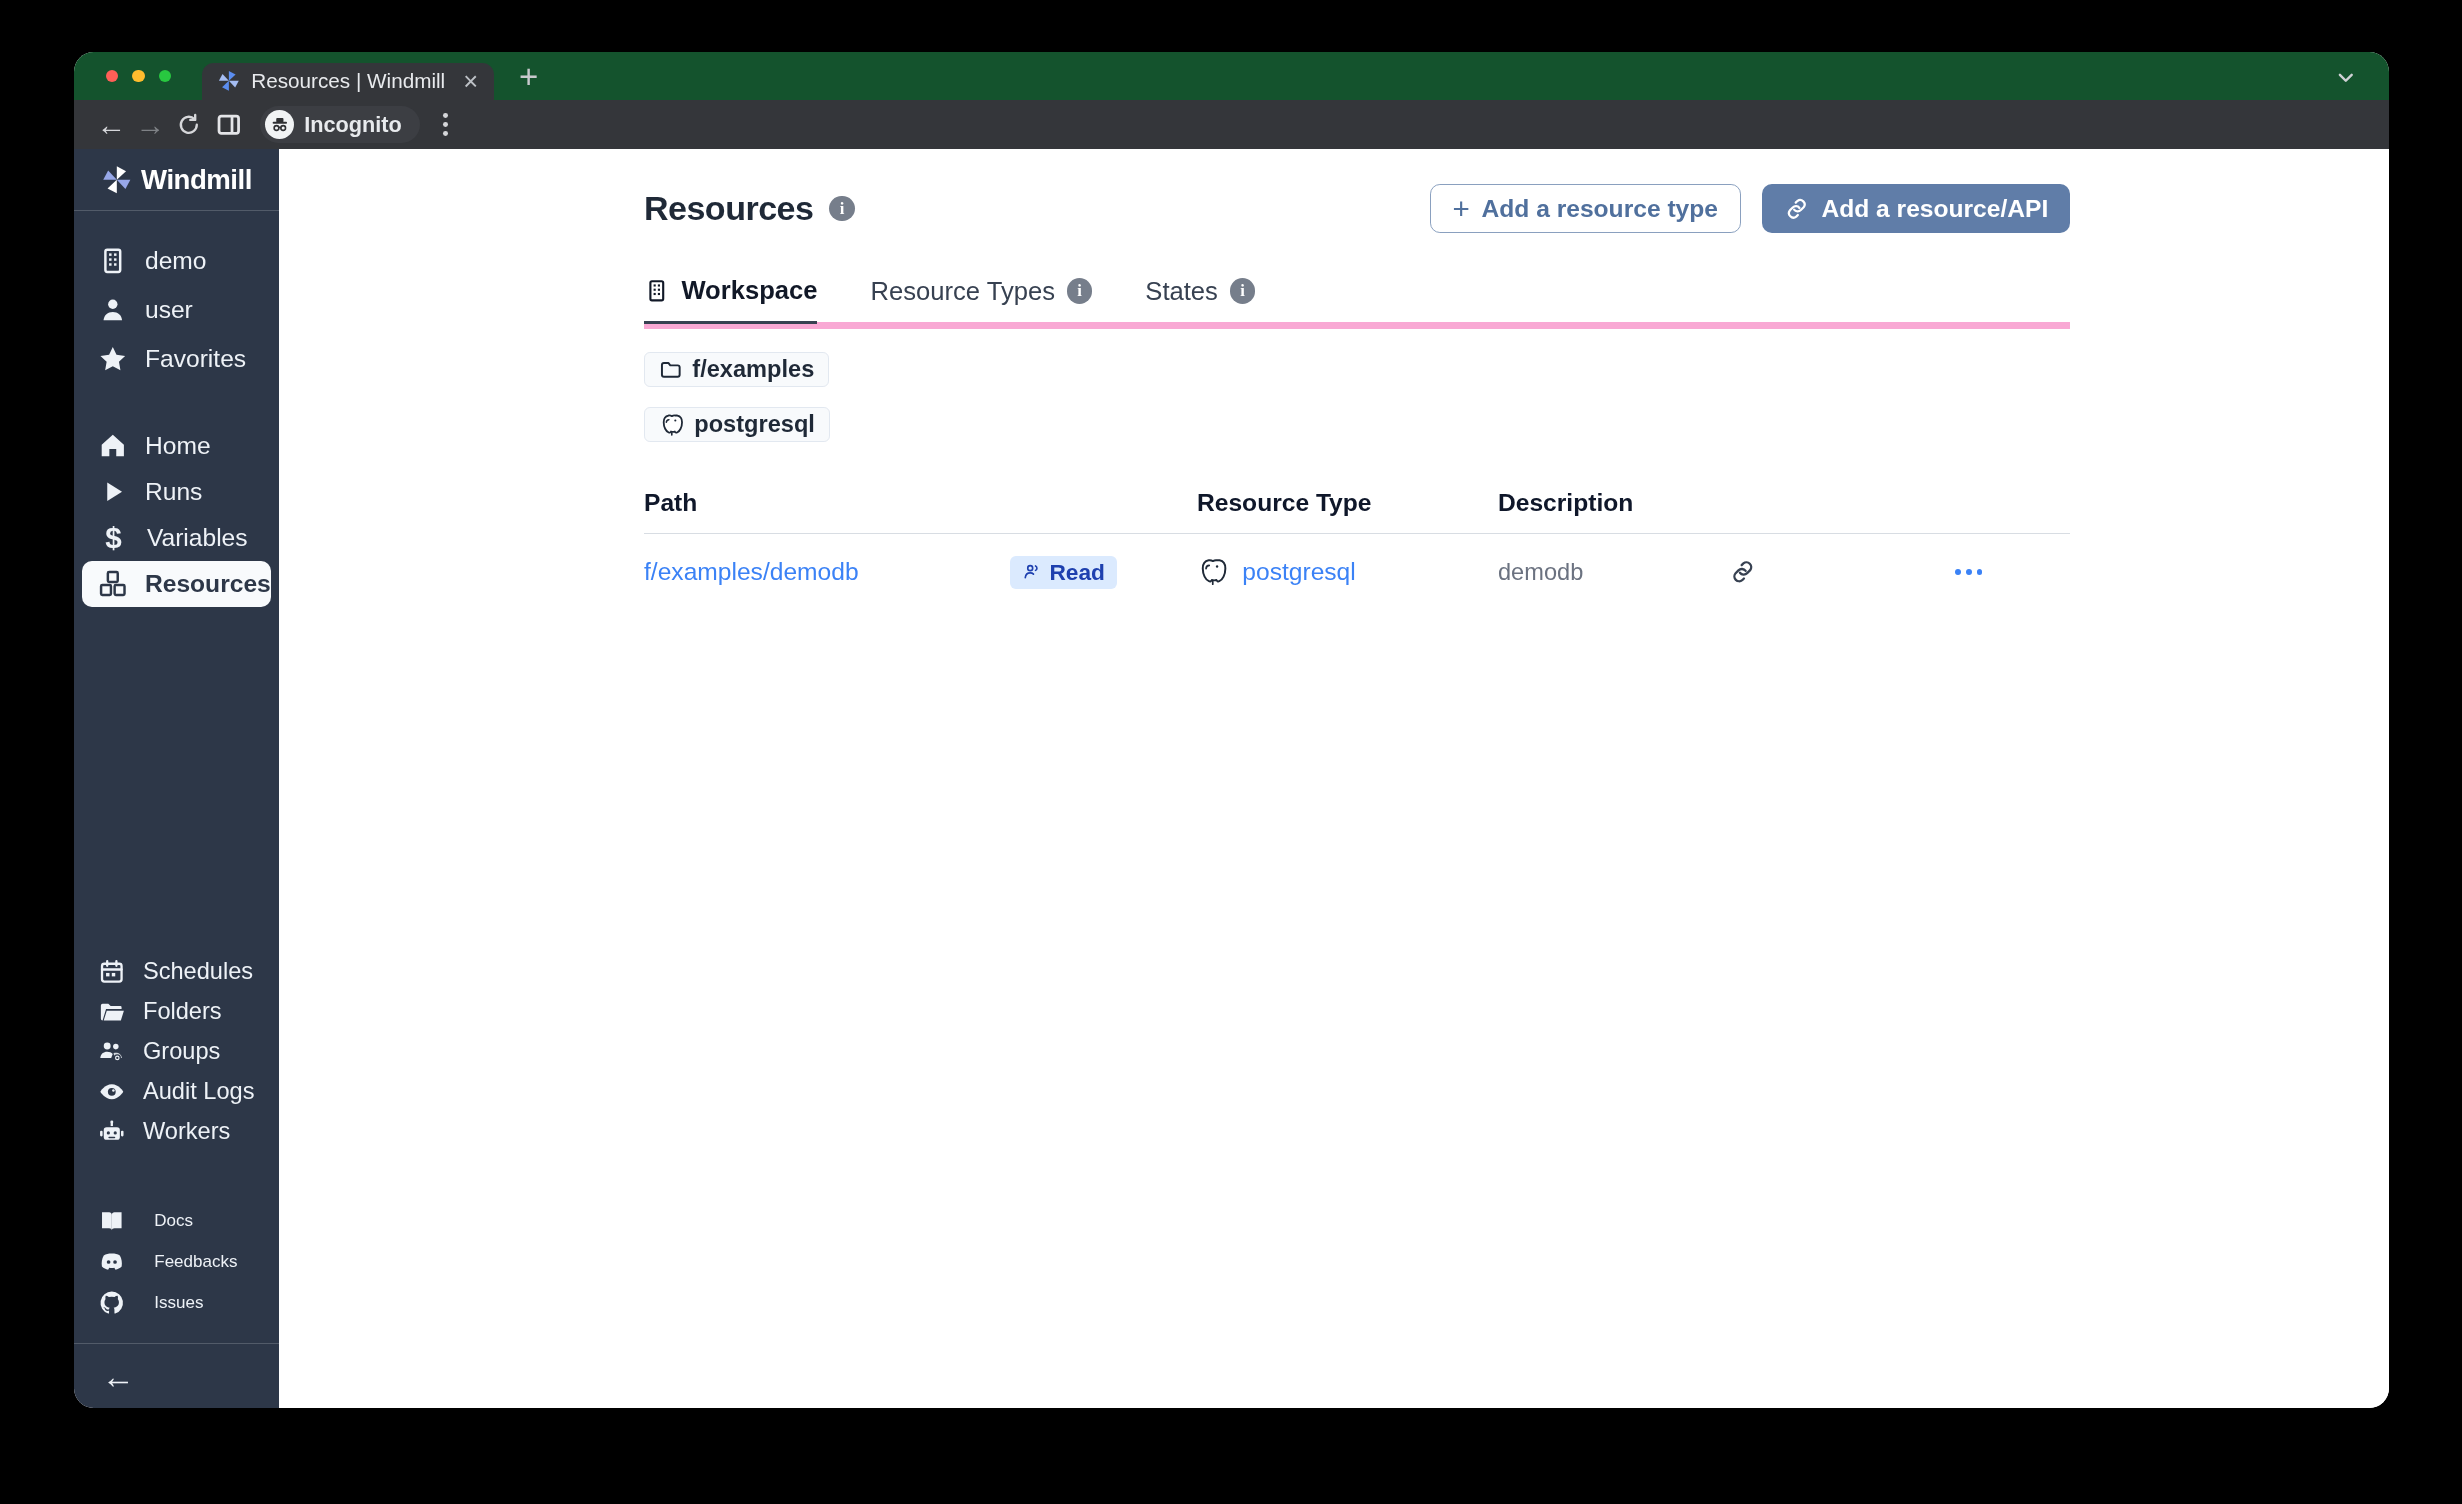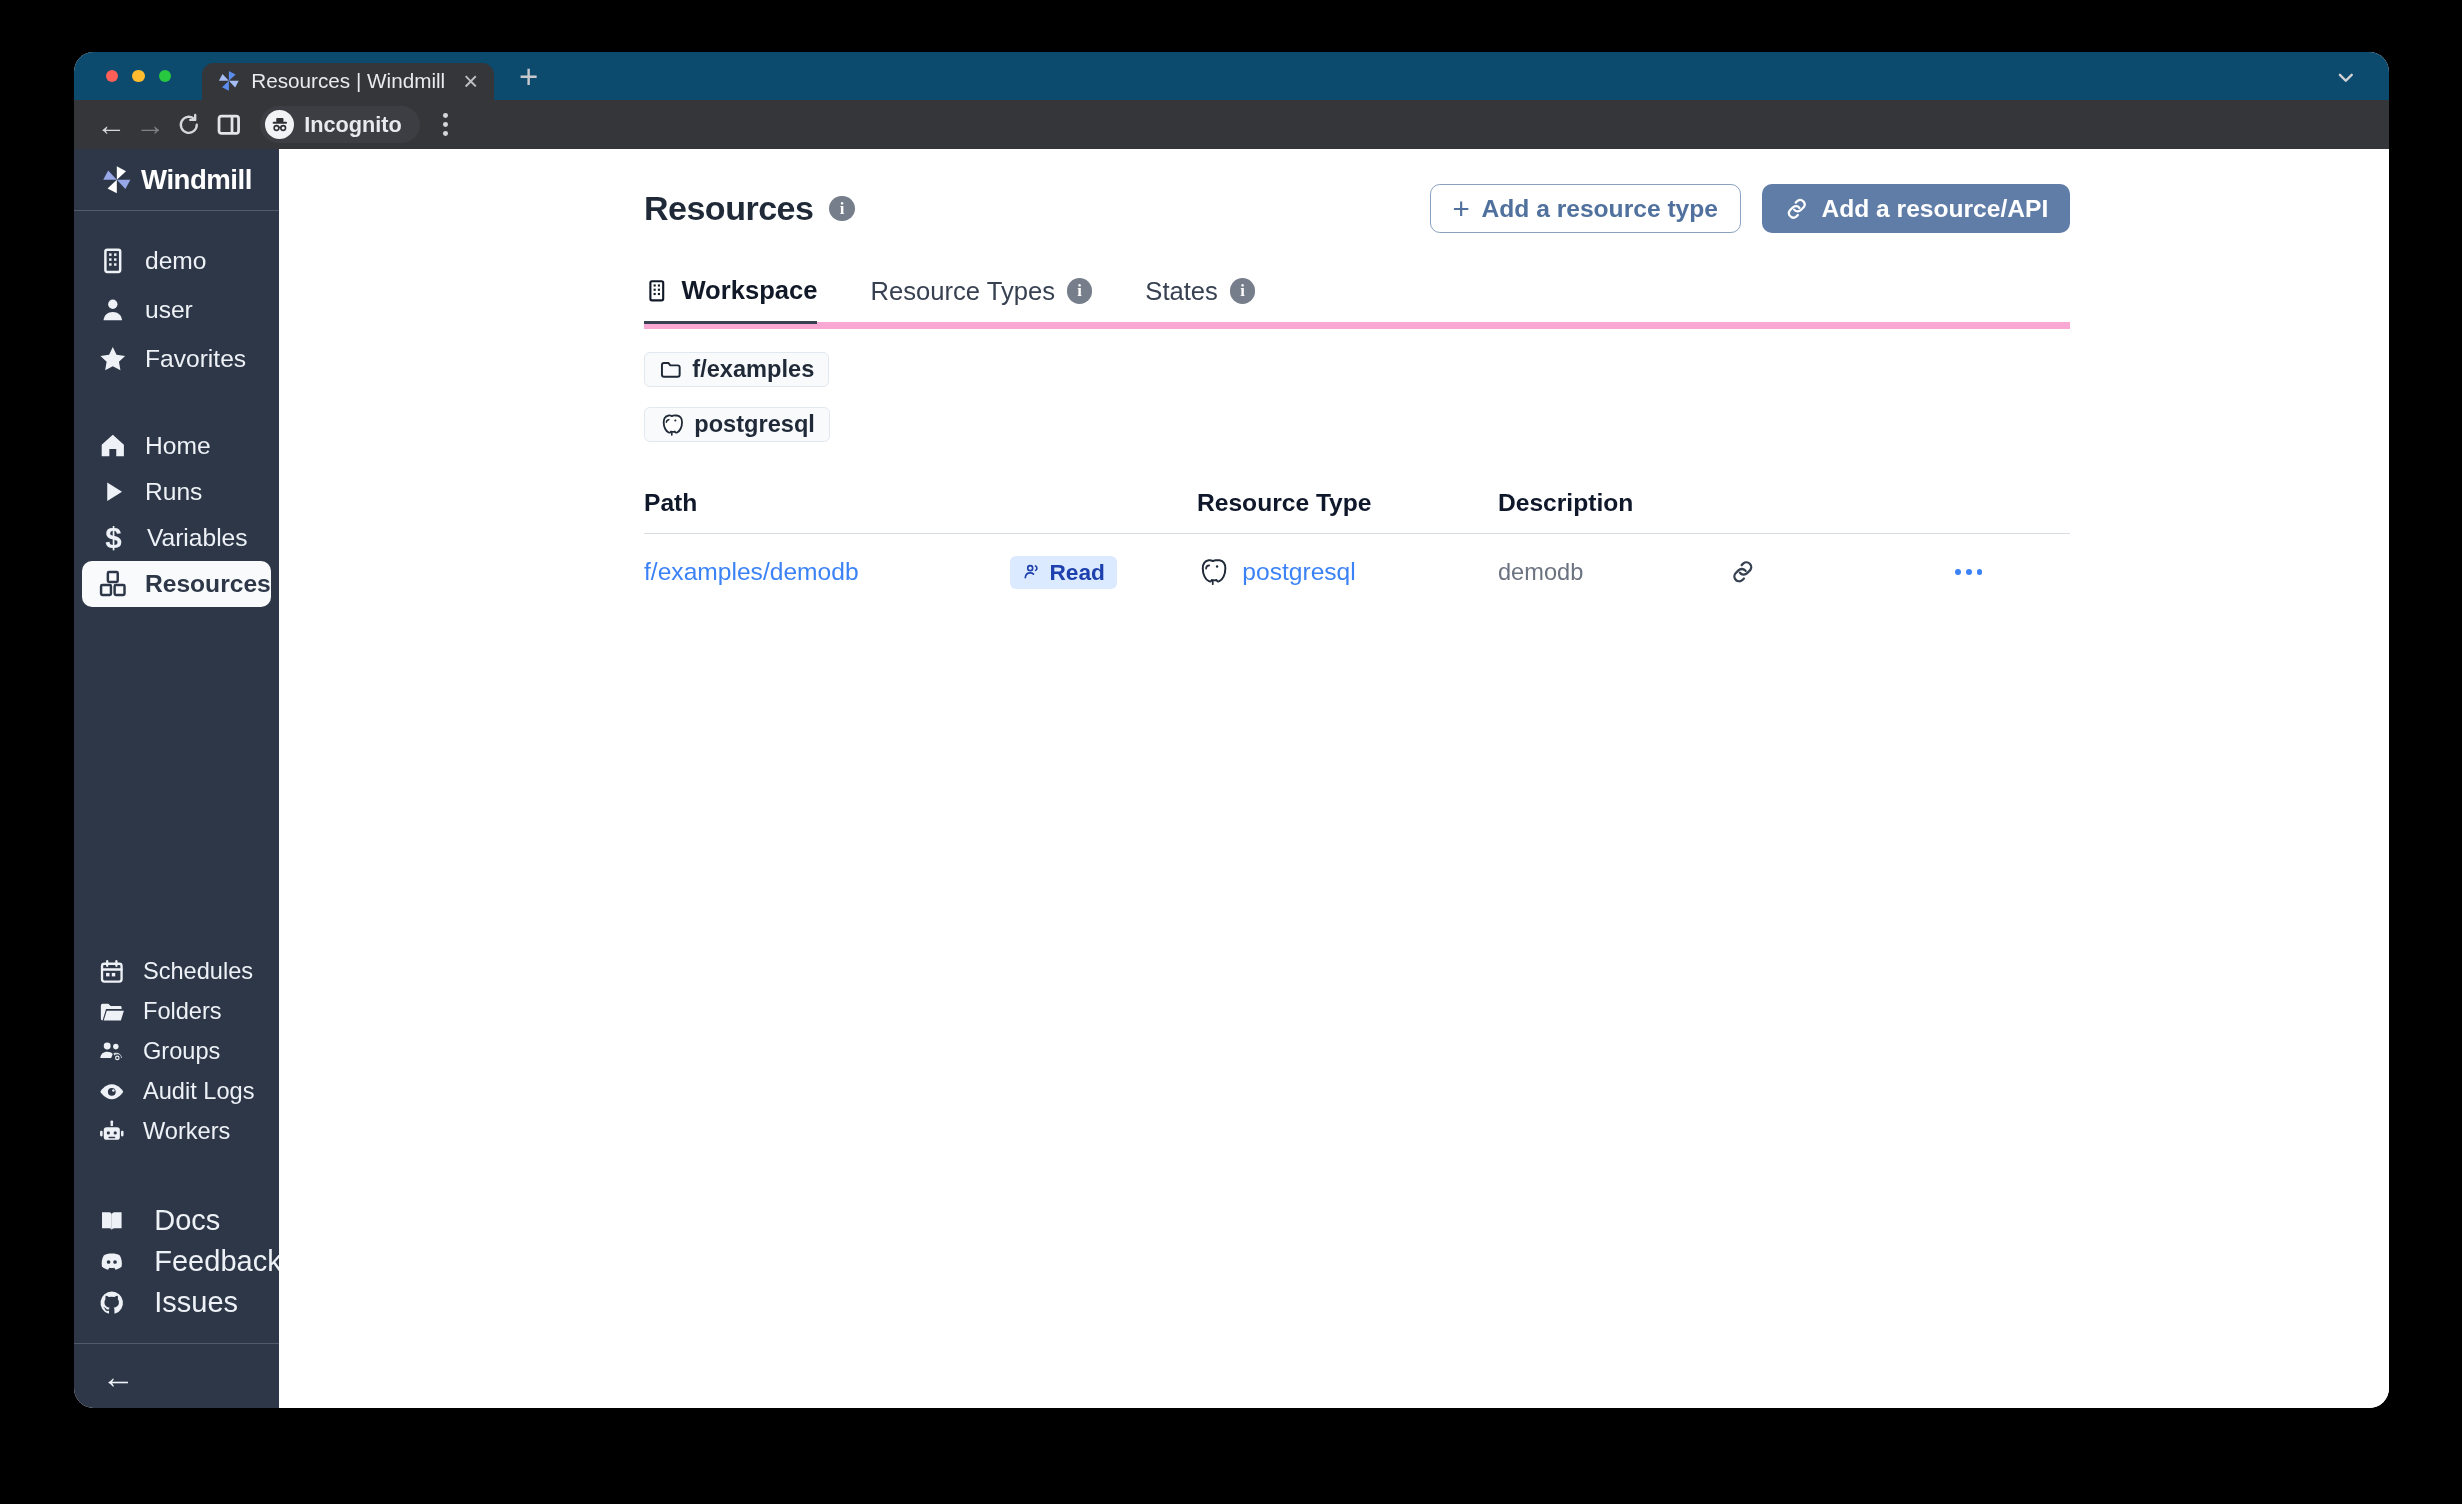--- a/index.html
+++ b/index.html
@@ -3,21 +3,21 @@
 <meta charset="utf-8">
 <style>
   * { margin:0; padding:0; box-sizing:border-box; }
   html,body { width:2463px; height:1504px; background:#000; font-family:"Liberation Sans", sans-serif; }
   body { position:relative; overflow:hidden; }
 
   .window { position:absolute; left:74px; top:52px; width:2315px; height:1356px;
     border-radius:19.7px; overflow:hidden; background:#fff; display:flex; flex-direction:column; }
 
   
-  .tabstrip { height:48px; background:#0c4a6e; position:relative; flex:none; }
+  .tabstrip { height:48px; background:#14532d; position:relative; flex:none; }
   .traffic { position:absolute; left:31.5px; top:17.7px; display:flex; gap:13.8px; }
   .traffic span { width:12.8px; height:12.8px; border-radius:50%; display:block; }
   .t-red{ background:#ff5f57; } .t-yellow{ background:#febc2e; } .t-green{ background:#28c840; }
   .tab { position:absolute; left:128px; top:10.8px; width:292px; height:37px; background:#34363a;
     border-radius:11.8px 11.8px 0 0; display:flex; align-items:center; padding:0 15.8px; gap:11.8px; }
   .tab-title { color:#e8eaed; font-size:20.7px; flex:1; white-space:nowrap; overflow:hidden; }
   .tab-close { color:#bdc1c6; font-size:25.6px; line-height:1; cursor:default; }
   .newtab { position:absolute; left:445px; top:7.9px; color:#c8c9cd; font-size:33px; font-weight:300; line-height:1; }
   .strip-chevron { position:absolute; right:31.5px; top:13.8px; }
 
@@ -49,21 +49,21 @@
   .side-divider { border-top:1px solid rgba(255,255,255,.18); }
   .sgroup { padding:0 7.9px; }
   .g-workspace { margin-top:25.6px; }
   .g-nav { margin-top:39px; }
   .g-admin { margin-top:auto; }
   .g-help { margin-top:49px; }
   .sitem { display:flex; align-items:center; gap:17.7px; padding:0 15.8px; height:49px; border-radius:9.9px;
     font-size:24.6px; font-weight:500; color:#eef2f7; cursor:pointer; }
   .g-nav .sitem { height:46px; }
   .g-admin .sitem { height:40px; font-size:23.6px; }
-  .g-help .sitem { height:41px; font-size:29px;gap:29px; }
+  .g-help .sitem { height:41px; font-size:17px;gap:29px; }
   .sitem .ic { color:#eef2f7; }
   .sitem.active { background:#f8fafc; color:#2d3748; font-weight:700; }
   .sitem.active .ic { color:#2d3748; }
   .dollar { font-size:29.6px; font-weight:700; width:31.5px; text-align:center; }
   .side-footer { margin-top:19.7px; border-top:1px solid rgba(255,255,255,.18); height:65px;
     display:flex; align-items:center; padding-left:27.6px; flex:none; }
   .back-arrow { font-size:33px; color:#eef2f7; line-height:1; }
 
   
   .main { flex:1; background:#fff; overflow:hidden; }

